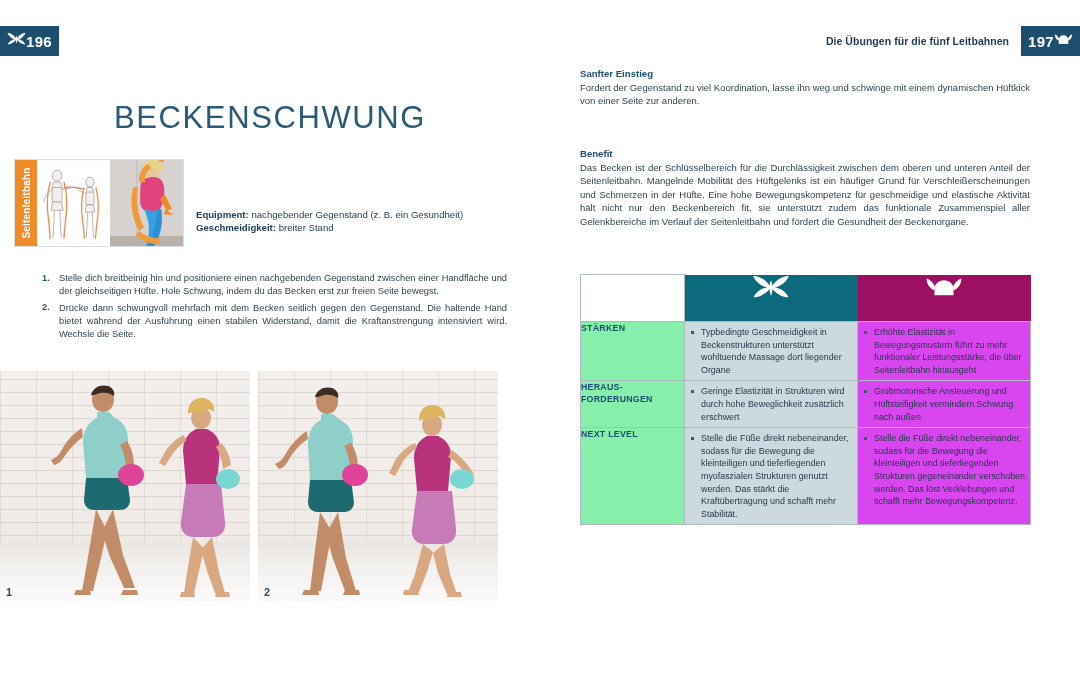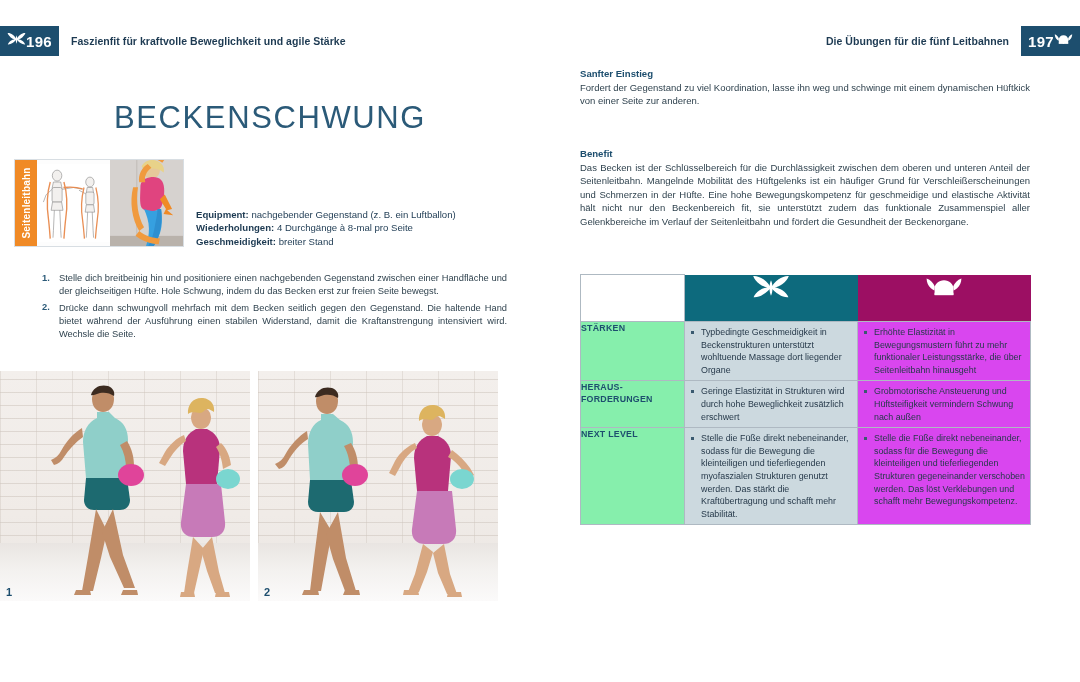--- a/index.html
+++ b/index.html
@@ -159,21 +159,20 @@
       <svg width="19" height="15" viewBox="0 0 38 30" aria-hidden="true">
         <g fill="#ffffff">
           <path d="M19 15c-1.4-3-4-6.6-7.6-9.3C8.4 3.4 4.6 2 1.2 2.2c1 3.1 3.3 6.3 6.3 8.6 2.5 1.9 5.3 3.2 7.7 3.6-2.6.3-5.4 1.4-7.6 3C4.8 19.3 2.6 21.9 1.6 25c3.1.3 6.6-.9 9.4-2.9 3.3-2.3 6-5.3 8-7.1z"></path>
           <path d="M19 15c1.4-3 4-6.6 7.6-9.3C29.6 3.4 33.4 2 36.8 2.2c-1 3.1-3.3 6.3-6.3 8.6-2.5 1.9-5.3 3.2-7.7 3.6 2.6.3 5.4 1.4 7.6 3 2.8 1.9 5 4.5 6 7.6-3.1.3-6.6-.9-9.4-2.9-3.3-2.3-6-5.3-8-7.1z"></path>
           <path d="M19 6.6c1 2.3 1.5 5.3 1.5 8.4s-.5 6.1-1.5 8.4c-1-2.3-1.5-5.3-1.5-8.4s.5-6.1 1.5-8.4z"></path>
         </g>
       </svg>
     </span>
     <span class="pagenum">196</span>
   </div>
-  <div class="hdr-text">Faszienfit für kraftvolle Beweglichkeit und agile Stärke</div>
 </div>
 
 <div class="header-band hdr-right">
   <div class="hdr-text">Die Übungen für die fünf Leitbahnen</div>
   <div class="pagebox">
     <span class="pagenum">197</span>
     <span class="icon-helmet">
       <svg width="19" height="15" viewBox="0 0 38 30" aria-hidden="true">
         <g fill="#ffffff">
           <path d="M19 6.5c5.3 0 9.4 3.9 9.4 9.1v7.2H9.6v-7.2c0-5.2 4.1-9.1 9.4-9.1z"></path>
@@ -243,25 +242,21 @@
         <path d="M24 66c5 4 11 6 17 6l-1 5c-7 0-14-3-19-7z" fill="#f09a3e"></path>
         <path d="M30 4c5-2 11-1 15 3l-2 3c-4-3-8-4-12-3z" fill="#f09a3e"></path>
         <path d="M45 36l6 12-4 1 5 4-8-1 2-4-5-8z" fill="#f08a26"></path>
       </svg>
     </div>
   </div>
 
   <div class="meta">
     <div>
       <b>Equipment:</b>
-      <span>nachgebender Gegenstand (z. B. ein Luftballon)</span>
-    </div>
-    <div>
-      <b>Wiederholungen:</b>
-      <span>4 Durchgänge à 8-mal pro Seite</span>
+      <span>nachgebender Gegenstand (z. B. ein Gesundheit)</span>
     </div>
     <div>
       <b>Geschmeidigkeit:</b>
       <span>breiter Stand</span>
     </div>
   </div>
 
   <div class="steps">
     <div class="step">
       <div class="step-num">1.</div>

